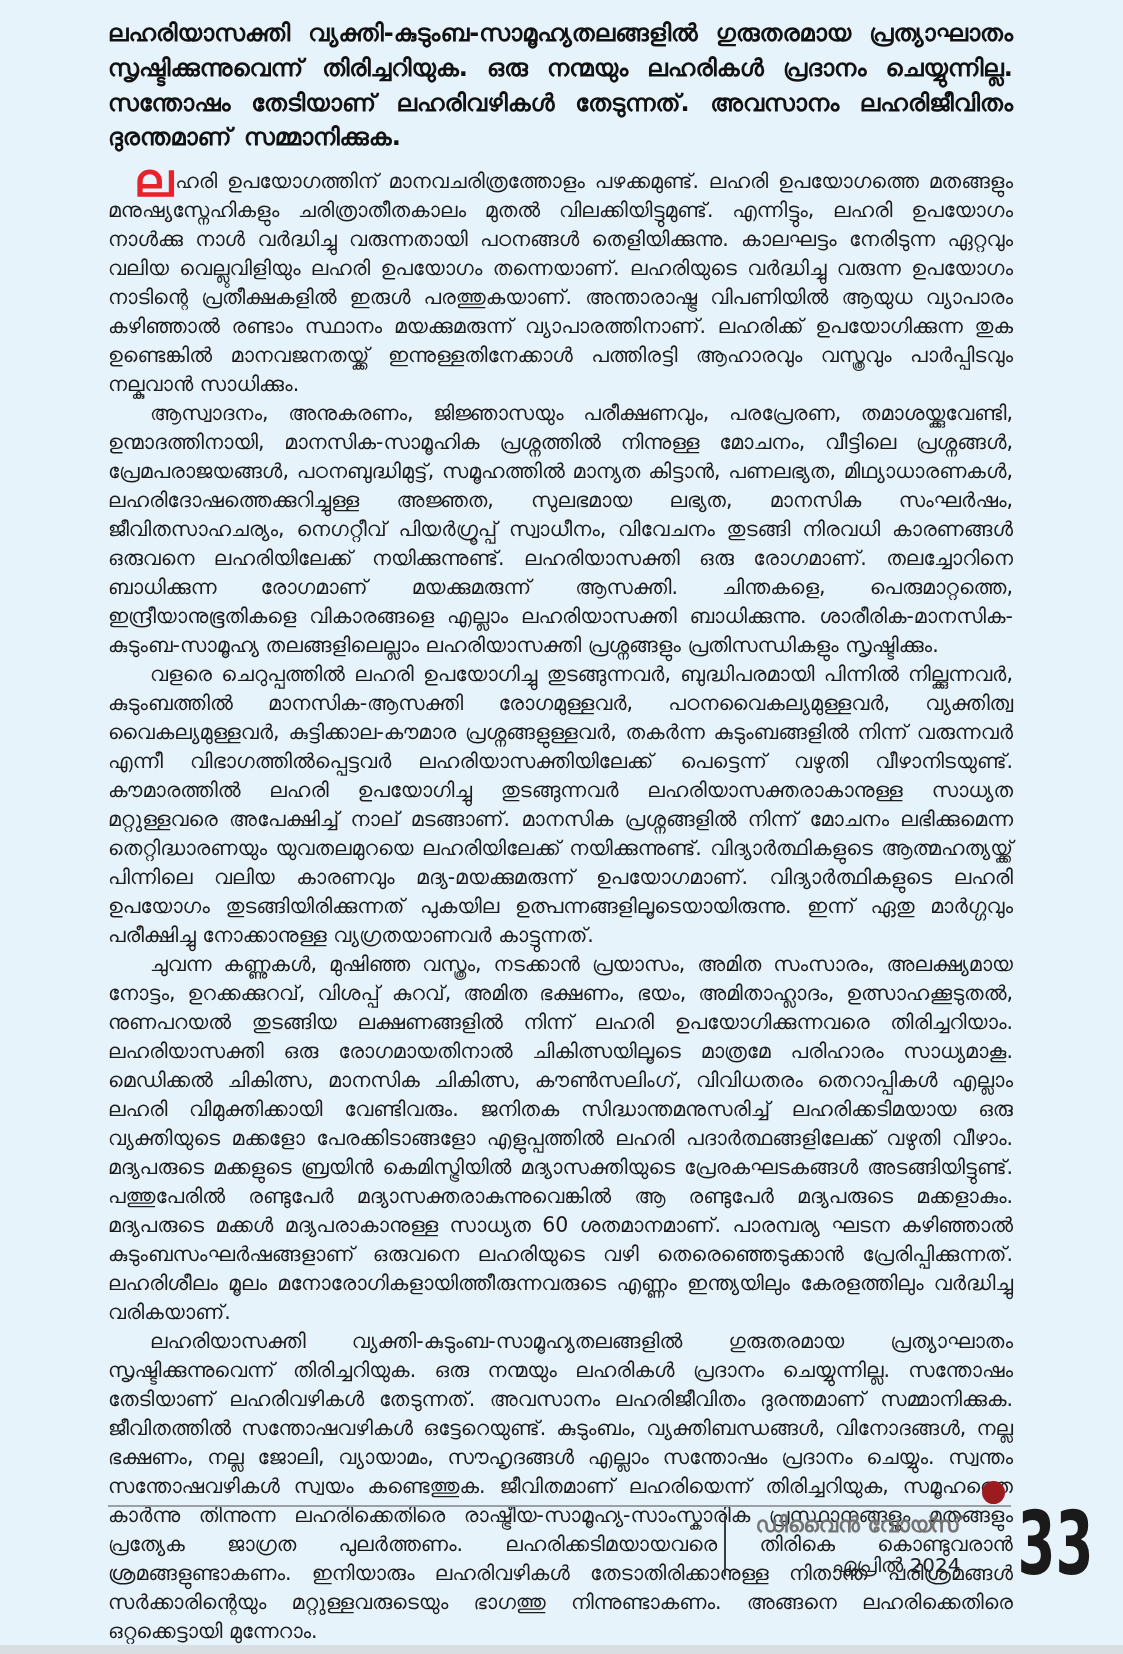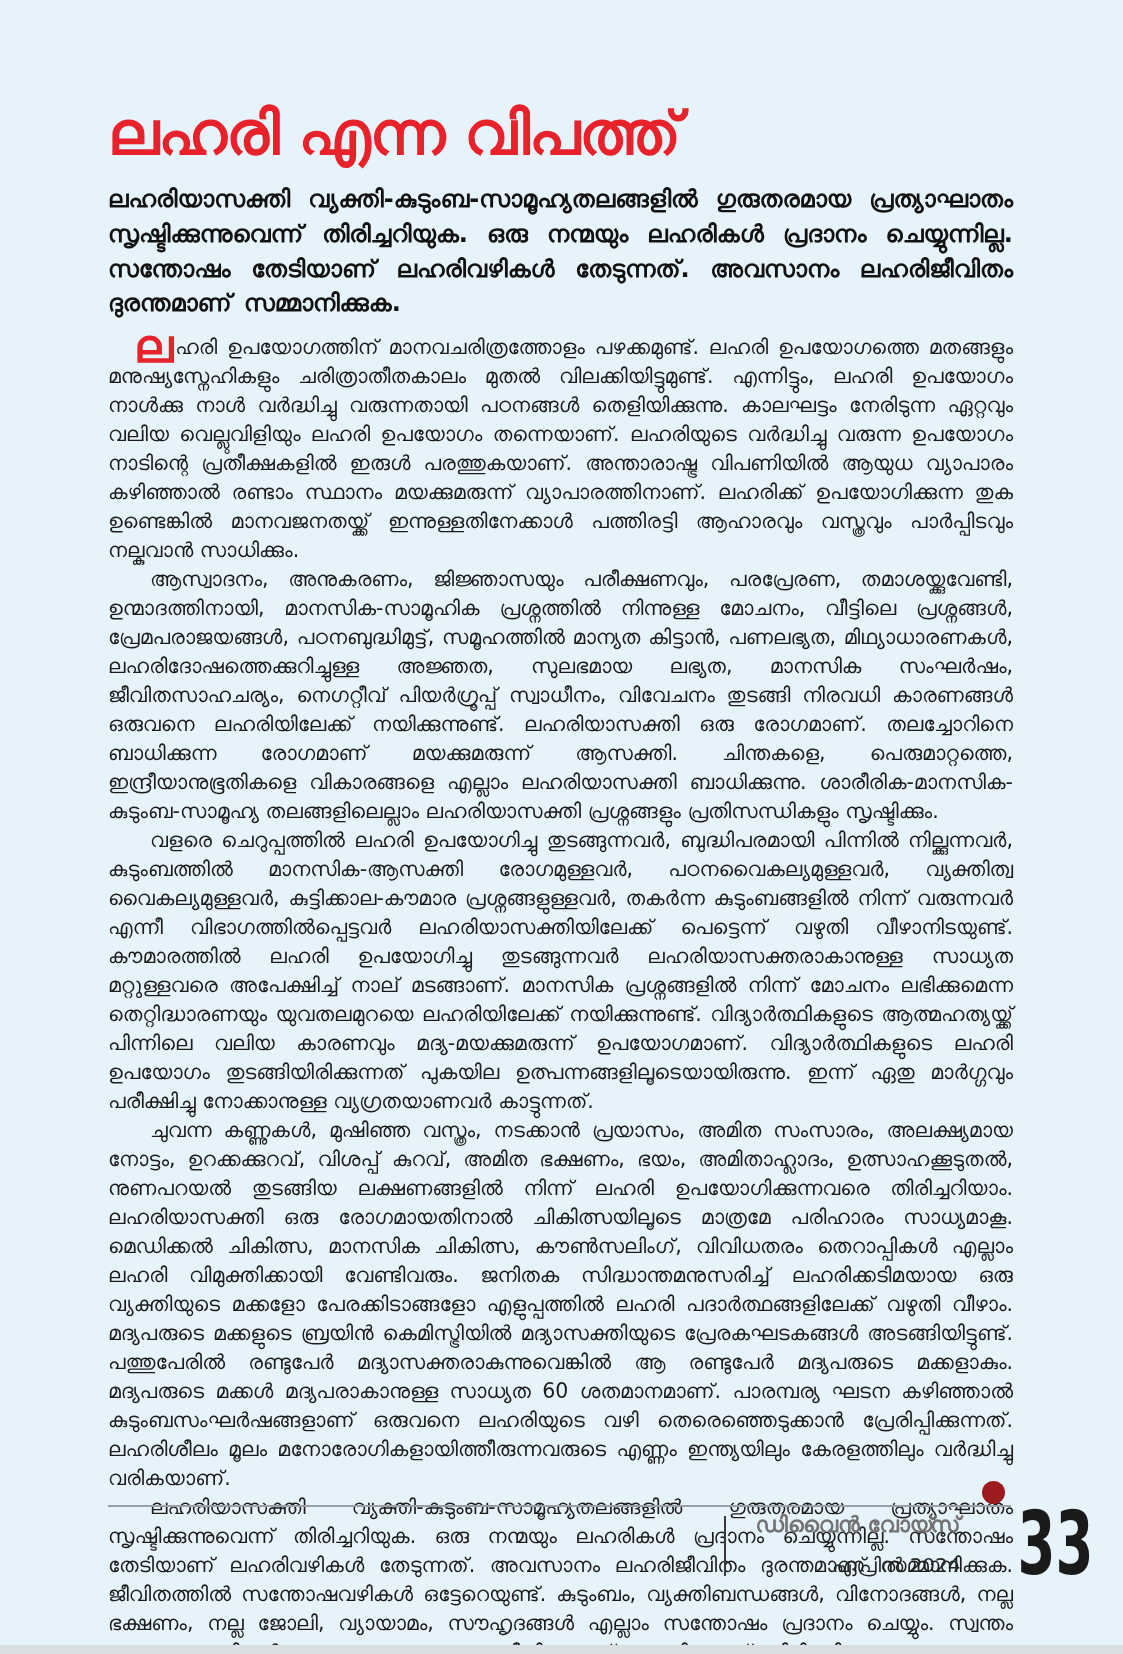--- a/index.html
+++ b/index.html
@@ -117,21 +117,20 @@
     height:9px;
     background:#d9dee3;
   }
 </style>
 </head>
 <body>
 
 <div class="page">
   <div class="content">
 
-    <h1 class="title">ലഹരി എന്ന വിപത്ത്</h1>
 
     <p class="intro">ലഹരിയാസക്തി വ്യക്തി-കുടുംബ-സാമൂഹ്യതലങ്ങളിൽ ഗുരുതരമായ പ്രത്യാഘാതം സൃഷ്ടിക്കുന്നുവെന്ന് തിരിച്ചറിയുക. ഒരു നന്മയും ലഹരികൾ പ്രദാനം ചെയ്യുന്നില്ല. സന്തോഷം തേടിയാണ് ലഹരിവഴികൾ തേടുന്നത്. അവസാനം ലഹരിജീവിതം ദുരന്തമാണ് സമ്മാനിക്കുക.</p>
 
     <div class="body-text">
       <p class="p-first"><span class="dropcap">ല</span><span>ഹരി ഉപയോഗത്തിന് മാനവചരിത്രത്തോളം പഴക്കമുണ്ട്. ലഹരി ഉപയോഗത്തെ മതങ്ങളും മനുഷ്യസ്നേഹികളും ചരിത്രാതീതകാലം മുതൽ വിലക്കിയിട്ടുമുണ്ട്. എന്നിട്ടും, ലഹരി ഉപയോഗം നാൾക്കു നാൾ വർദ്ധിച്ചു വരുന്നതായി പഠനങ്ങൾ തെളിയിക്കുന്നു. കാലഘട്ടം നേരിടുന്ന ഏറ്റവും വലിയ വെല്ലുവിളിയും ലഹരി ഉപയോഗം തന്നെയാണ്. ലഹരിയുടെ വർദ്ധിച്ചു വരുന്ന ഉപയോഗം നാടിന്റെ പ്രതീക്ഷകളിൽ ഇരുൾ പരത്തുകയാണ്. അന്താരാഷ്ട്ര വിപണിയിൽ ആയുധ വ്യാപാരം കഴിഞ്ഞാൽ രണ്ടാം സ്ഥാനം മയക്കുമരുന്ന് വ്യാപാരത്തിനാണ്. ലഹരിക്ക് ഉപയോഗിക്കുന്ന തുക ഉണ്ടെങ്കിൽ മാനവജനതയ്ക്ക് ഇന്നുള്ളതിനേക്കാൾ പത്തിരട്ടി ആഹാരവും വസ്ത്രവും പാർപ്പിടവും നല്കുവാൻ സാധിക്കും.</span></p>
 
       <p><span>ആസ്വാദനം, അനുകരണം, ജിജ്ഞാസയും പരീക്ഷണവും, പരപ്രേരണ, തമാശയ്ക്കുവേണ്ടി, ഉന്മാദത്തിനായി, മാനസിക-സാമൂഹിക പ്രശ്നത്തിൽ നിന്നുള്ള മോചനം, വീട്ടിലെ പ്രശ്നങ്ങൾ, പ്രേമപരാജയങ്ങൾ, പഠനബുദ്ധിമുട്ട്, സമൂഹത്തിൽ മാന്യത കിട്ടാൻ, പണലഭ്യത, മിഥ്യാധാരണകൾ, ലഹരിദോഷത്തെക്കുറിച്ചുള്ള അജ്ഞത, സുലഭമായ ലഭ്യത, മാനസിക സംഘർഷം, ജീവിതസാഹചര്യം, നെഗറ്റീവ് പിയർഗ്രൂപ്പ് സ്വാധീനം, വിവേചനം തുടങ്ങി നിരവധി കാരണങ്ങൾ ഒരുവനെ ലഹരിയിലേക്ക് നയിക്കുന്നുണ്ട്. ലഹരിയാസക്തി ഒരു രോഗമാണ്. തലച്ചോറിനെ ബാധിക്കുന്ന രോഗമാണ് മയക്കുമരുന്ന് ആസക്തി. ചിന്തകളെ, പെരുമാറ്റത്തെ, ഇന്ദ്രീയാനുഭൂതികളെ വികാരങ്ങളെ എല്ലാം ലഹരിയാസക്തി ബാധിക്കുന്നു. ശാരീരിക-മാനസിക-കുടുംബ-സാമൂഹ്യ തലങ്ങളിലെല്ലാം ലഹരിയാസക്തി പ്രശ്നങ്ങളും പ്രതിസന്ധികളും സൃഷ്ടിക്കും.</span></p>
 
       <p><span>വളരെ ചെറുപ്പത്തിൽ ലഹരി ഉപയോഗിച്ചു തുടങ്ങുന്നവർ, ബുദ്ധിപരമായി പിന്നിൽ നില്ക്കുന്നവർ, കുടുംബത്തിൽ മാനസിക-ആസക്തി രോഗമുള്ളവർ, പഠനവൈകല്യമുള്ളവർ, വ്യക്തിത്വ വൈകല്യമുള്ളവർ, കുട്ടിക്കാല-കൗമാര പ്രശ്നങ്ങളുള്ളവർ, തകർന്ന കുടുംബങ്ങളിൽ നിന്ന് വരുന്നവർ എന്നീ വിഭാഗത്തിൽപ്പെട്ടവർ ലഹരിയാസക്തിയിലേക്ക് പെട്ടെന്ന് വഴുതി വീഴാനിടയുണ്ട്. കൗമാരത്തിൽ ലഹരി ഉപയോഗിച്ചു തുടങ്ങുന്നവർ ലഹരിയാസക്തരാകാനുള്ള സാധ്യത മറ്റുള്ളവരെ അപേക്ഷിച്ച് നാല് മടങ്ങാണ്. മാനസിക പ്രശ്നങ്ങളിൽ നിന്ന് മോചനം ലഭിക്കുമെന്ന തെറ്റിദ്ധാരണയും യുവതലമുറയെ ലഹരിയിലേക്ക് നയിക്കുന്നുണ്ട്. വിദ്യാർത്ഥികളുടെ ആത്മഹത്യയ്ക്ക് പിന്നിലെ വലിയ കാരണവും മദ്യ-മയക്കുമരുന്ന് ഉപയോഗമാണ്. വിദ്യാർത്ഥികളുടെ ലഹരി ഉപയോഗം തുടങ്ങിയിരിക്കുന്നത് പുകയില ഉത്പന്നങ്ങളിലൂടെയായിരുന്നു. ഇന്ന് ഏതു മാർഗ്ഗവും പരീക്ഷിച്ചു നോക്കാനുള്ള വ്യഗ്രതയാണവർ കാട്ടുന്നത്.</span></p>
 

